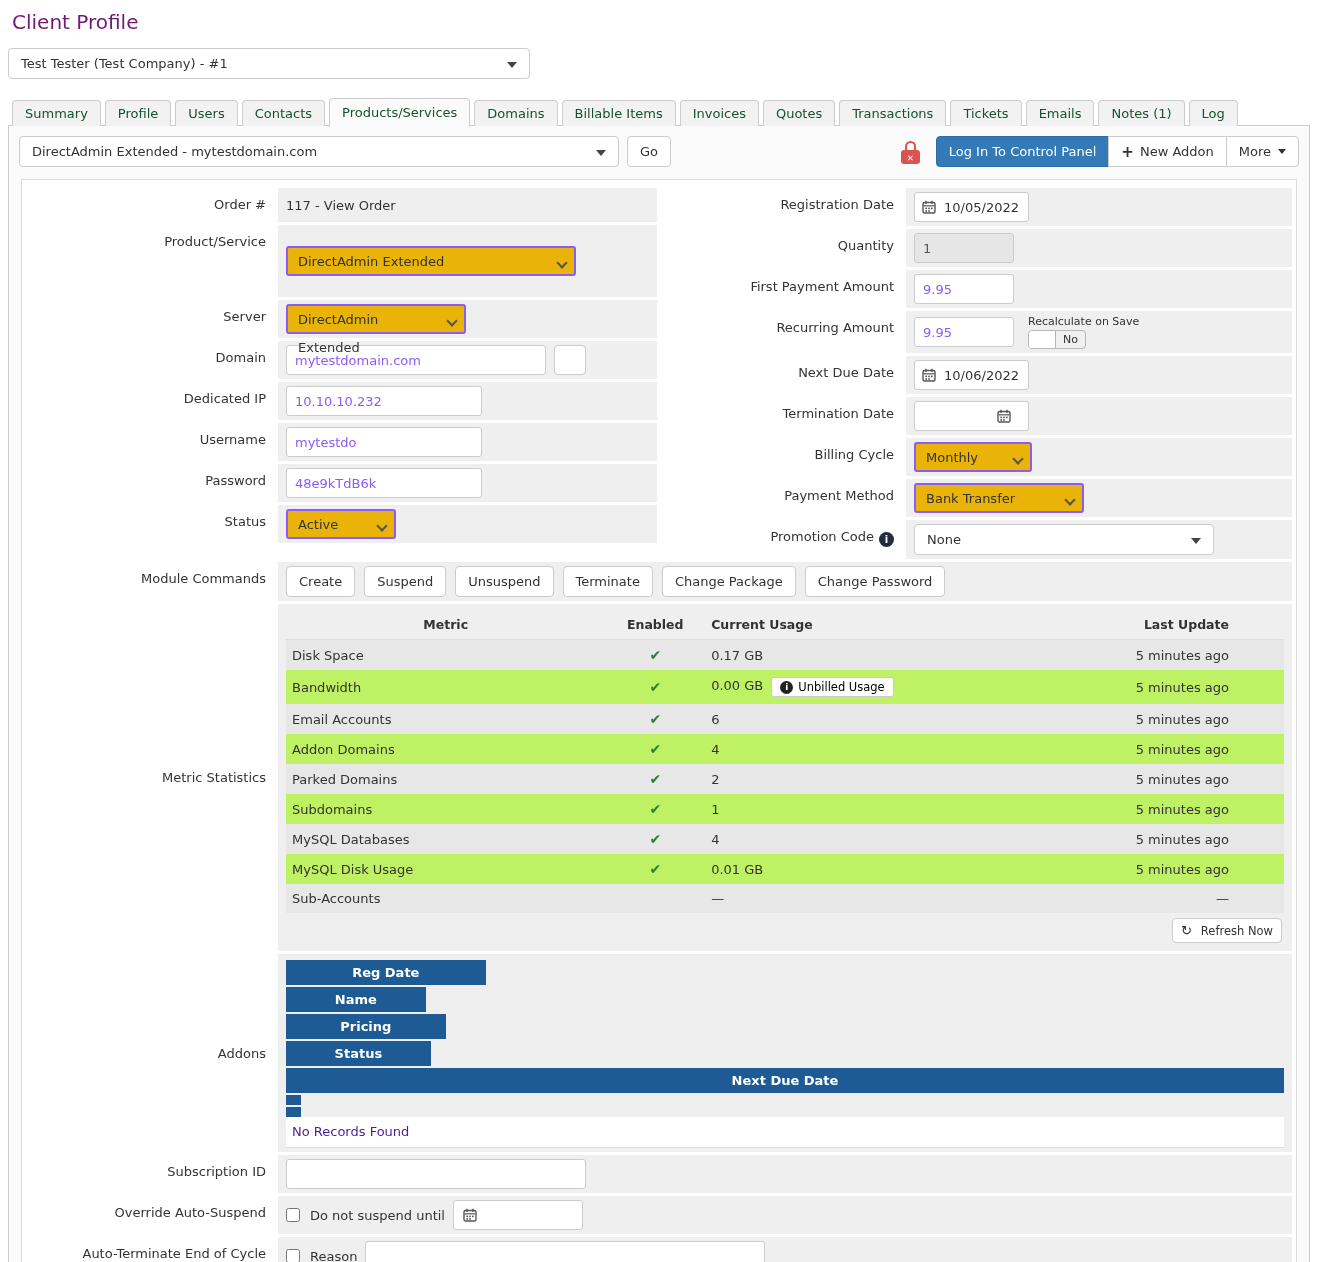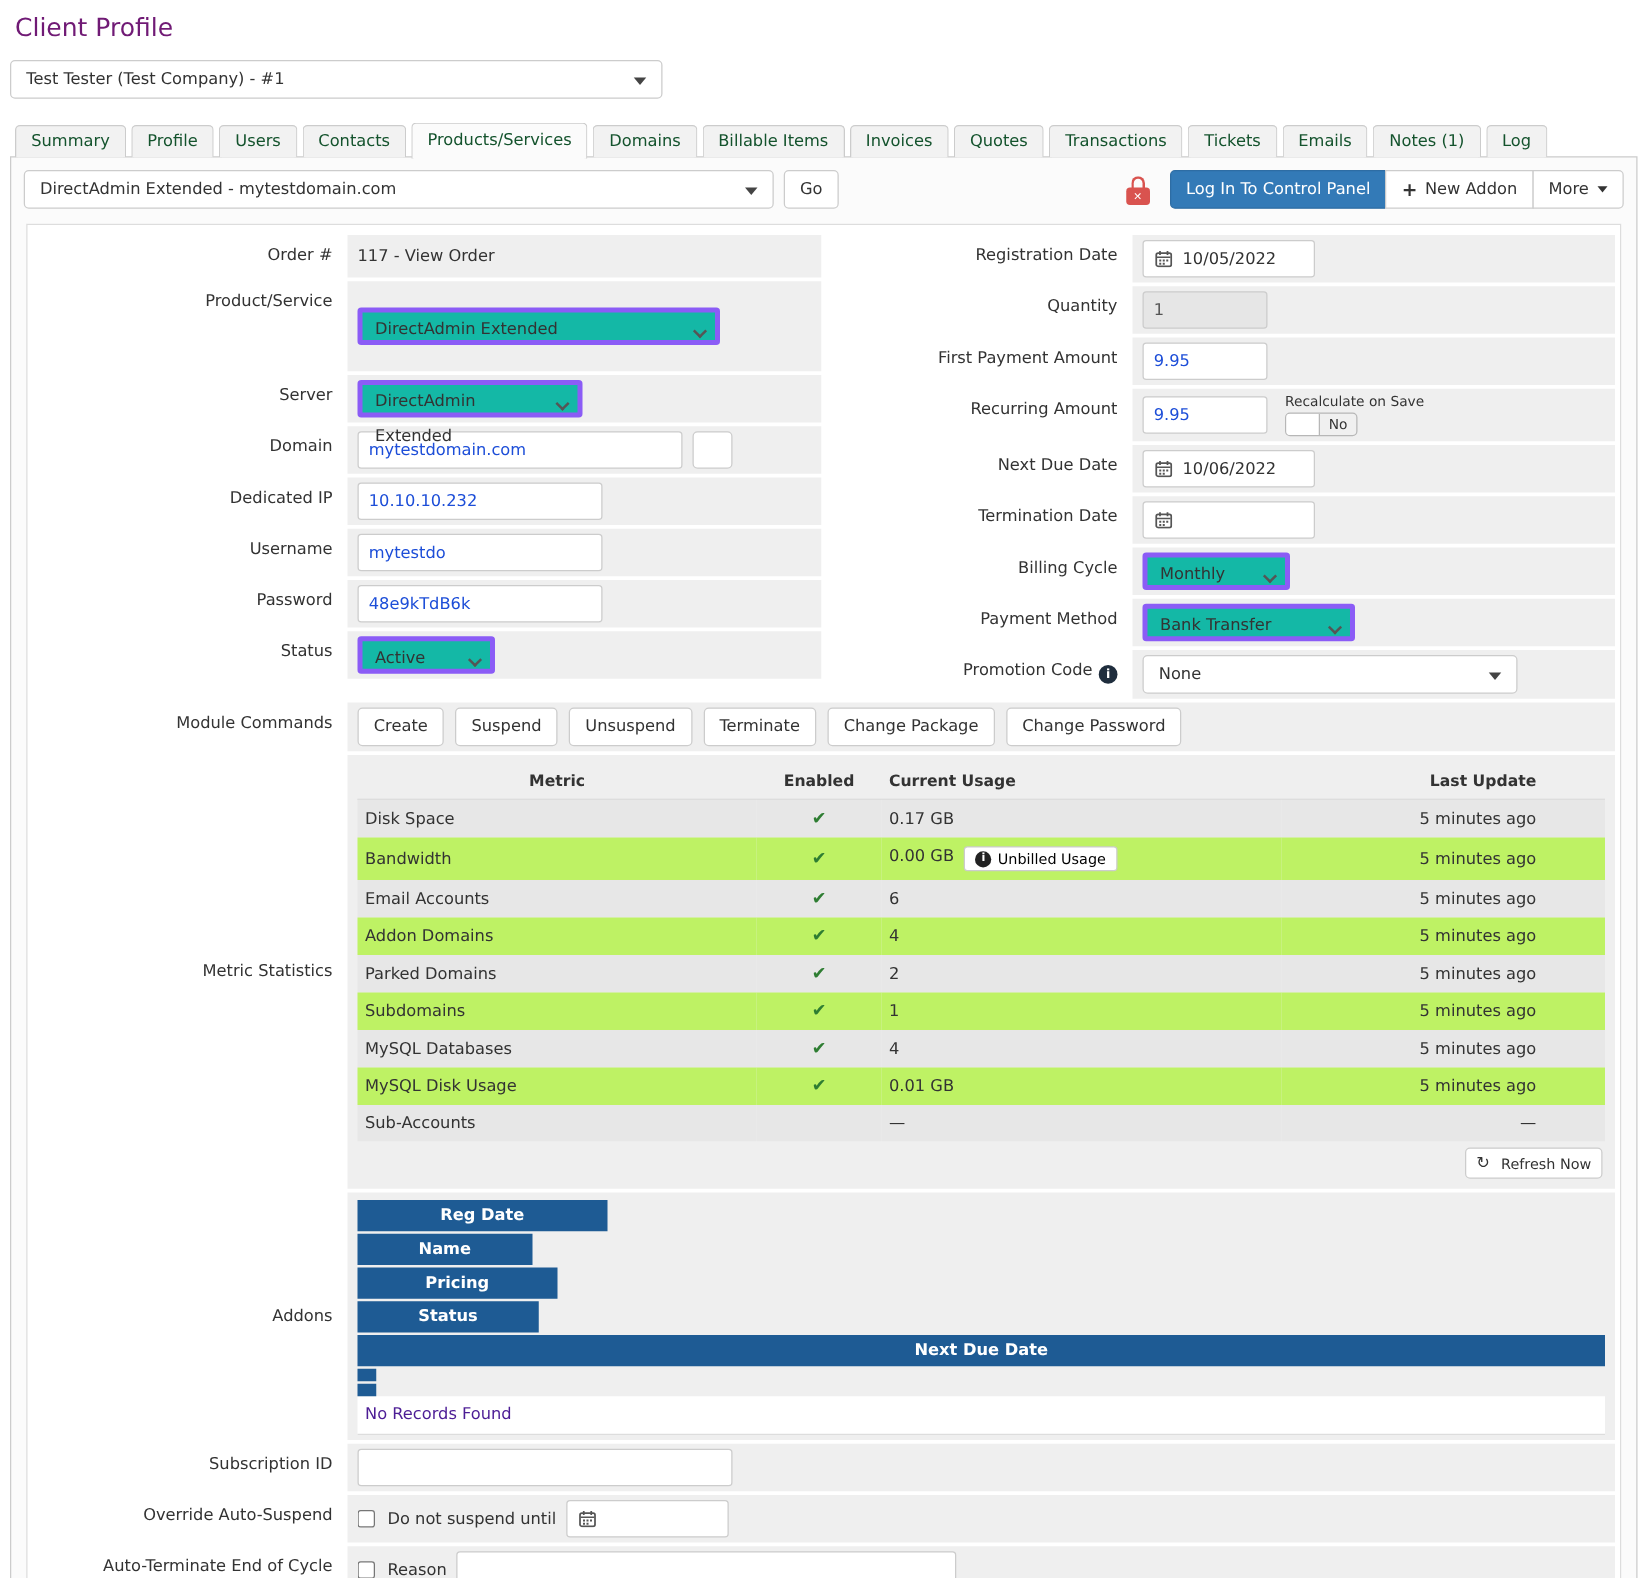--- a/index.html
+++ b/index.html
@@ -50,27 +50,27 @@
   .col-left { width:50%; }
   .col-right { width:50%; }
 
   .frow { display:flex; margin-bottom:3px; }
   .flabel { width:256px; min-width:256px; text-align:right; padding:9px 12px 0 0; color:#333; }
   .col-right .flabel { width:249px; min-width:249px; }
   .farea { flex:1; background:#efefef; padding:4px 8px; display:flex; align-items:center; min-height:34px; }
   .farea.tall { min-height:72px; }
   .vcenter .flabel { display:flex; align-items:center; justify-content:flex-end; padding-top:0; }
 
-  input[type=text] { height:30px; border:1px solid #ccc; border-radius:3px; padding:0 8px; font-size:13px; font-family:inherit; color:#1d4ed8; background:#fff; }
+  input[type=text] { height:30px; border:1px solid #ccc; border-radius:3px; padding:0 8px; font-size:13px; font-family:inherit; color:#8b5cf6; background:#fff; }
   input[disabled] { background:#e6e6e6; color:#555; }
-  .sel { position:relative; background:#14b8a6; border:4px solid #8b5cf6; border-radius:3px; height:30px; line-height:28px; padding:0 30px 0 10px; cursor:pointer; }
+  .sel { position:relative; background:#eab308; border:2px solid #8b5cf6; border-radius:3px; height:30px; line-height:28px; padding:0 30px 0 10px; cursor:pointer; }
 
   .w-ps { width:290px; } .w-server { width:180px; } .w-domain { width:260px; }
   .w-ip { width:196px; } .w-status { width:110px; }
-  .w-date { width:138px; } .w-qty { width:100px; } .w-amt { width:100px; }
+  .w-date { width:115px;justify-content:flex-end; } .w-qty { width:100px; } .w-amt { width:100px; }
   .w-bill { width:118px; } .w-pay { width:170px; } .w-promo { width:300px; }
   .w-sub { width:300px; } .w-reason { width:400px; } .w-odate { width:130px; }
 
   .dd-toggle { width:32px; height:30px; margin-left:8px; position:relative; }
   .dd-toggle .caret { right:11px; top:13px; border-left-width:4px; border-right-width:4px; border-top-width:5px; }
 
   .dategroup { display:flex; align-items:center; gap:8px; background:#fff; border:1px solid #ccc; border-radius:3px; height:30px; padding:0 9px; cursor:pointer; }
 
   .recalc { margin-left:14px; }
   .recalc .rc-label { font-size:11px; color:#333; margin-bottom:2px; }

